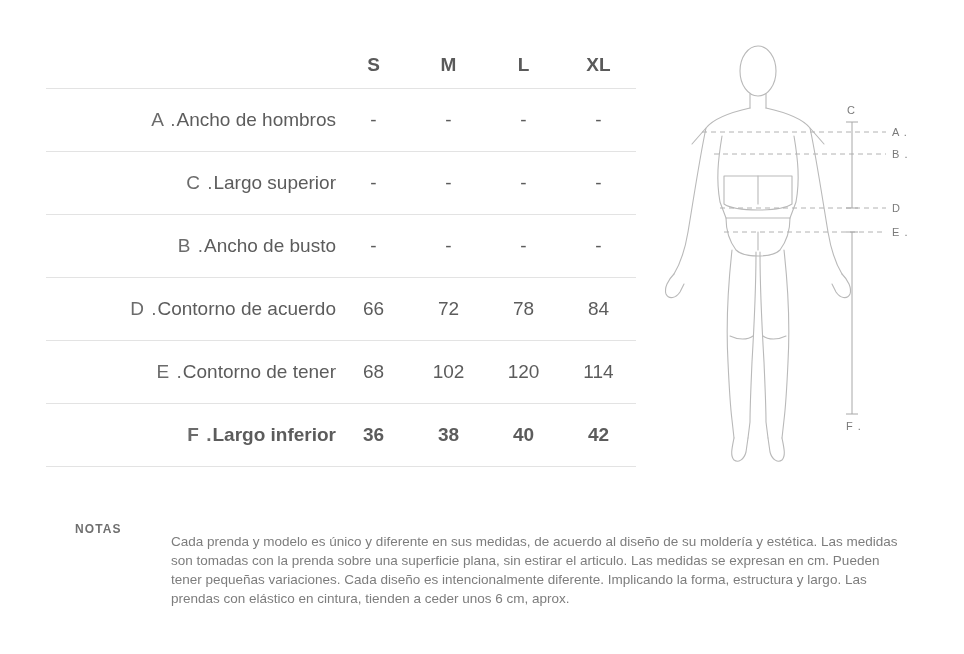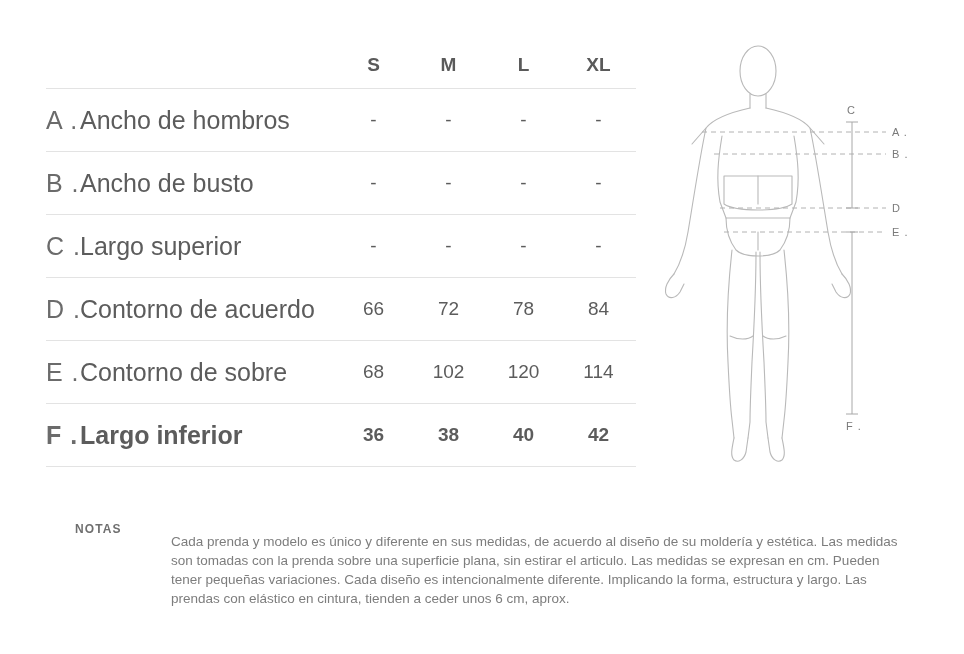--- a/index.html
+++ b/index.html
@@ -46,22 +46,22 @@
     height: 46px;
     font-size: 19px;
     font-weight: bold;
     color: #5a5a5a;
     text-align: center;
   }
   table.size-table thead th.head-blank {
     text-align: left;
   }
   .row-label {
-    text-align: left;
-    font-size: 25px;
+    text-align: right;
+    font-size: 19px;
     color: #5c5c5c;
     white-space: nowrap;
     padding-left: 4px;
   }
   .row-letter {
     display: inline-block;
     width: 34px;
     color: #6b6b6b;
     letter-spacing: 1px;
   }
@@ -144,48 +144,48 @@
           <td class="row-label">
             <span class="row-letter">A .</span><span class="row-name">Ancho de hombros</span>
           </td>
           <td class="val">-</td>
           <td class="val">-</td>
           <td class="val">-</td>
           <td class="val">-</td>
         </tr>
         <tr>
           <td class="row-label">
+            <span class="row-letter">C .</span><span class="row-name">Largo superior</span>
+          </td>
+          <td class="val">-</td>
+          <td class="val">-</td>
+          <td class="val">-</td>
+          <td class="val">-</td>
+        </tr>
+        <tr>
+          <td class="row-label">
             <span class="row-letter">B .</span><span class="row-name">Ancho de busto</span>
-          </td>
-          <td class="val">-</td>
-          <td class="val">-</td>
-          <td class="val">-</td>
-          <td class="val">-</td>
-        </tr>
-        <tr>
-          <td class="row-label">
-            <span class="row-letter">C .</span><span class="row-name">Largo superior</span>
           </td>
           <td class="val">-</td>
           <td class="val">-</td>
           <td class="val">-</td>
           <td class="val">-</td>
         </tr>
         <tr>
           <td class="row-label">
             <span class="row-letter">D .</span><span class="row-name">Contorno de acuerdo</span>
           </td>
           <td class="val">66</td>
           <td class="val">72</td>
           <td class="val">78</td>
           <td class="val">84</td>
         </tr>
         <tr>
           <td class="row-label">
-            <span class="row-letter">E .</span><span class="row-name">Contorno de sobre</span>
+            <span class="row-letter">E .</span><span class="row-name">Contorno de tener</span>
           </td>
           <td class="val">68</td>
           <td class="val">102</td>
           <td class="val">120</td>
           <td class="val">114</td>
         </tr>
         <tr>
           <td class="row-label">
             <span class="row-letter">F .</span><span class="row-name">Largo inferior</span>
           </td>

